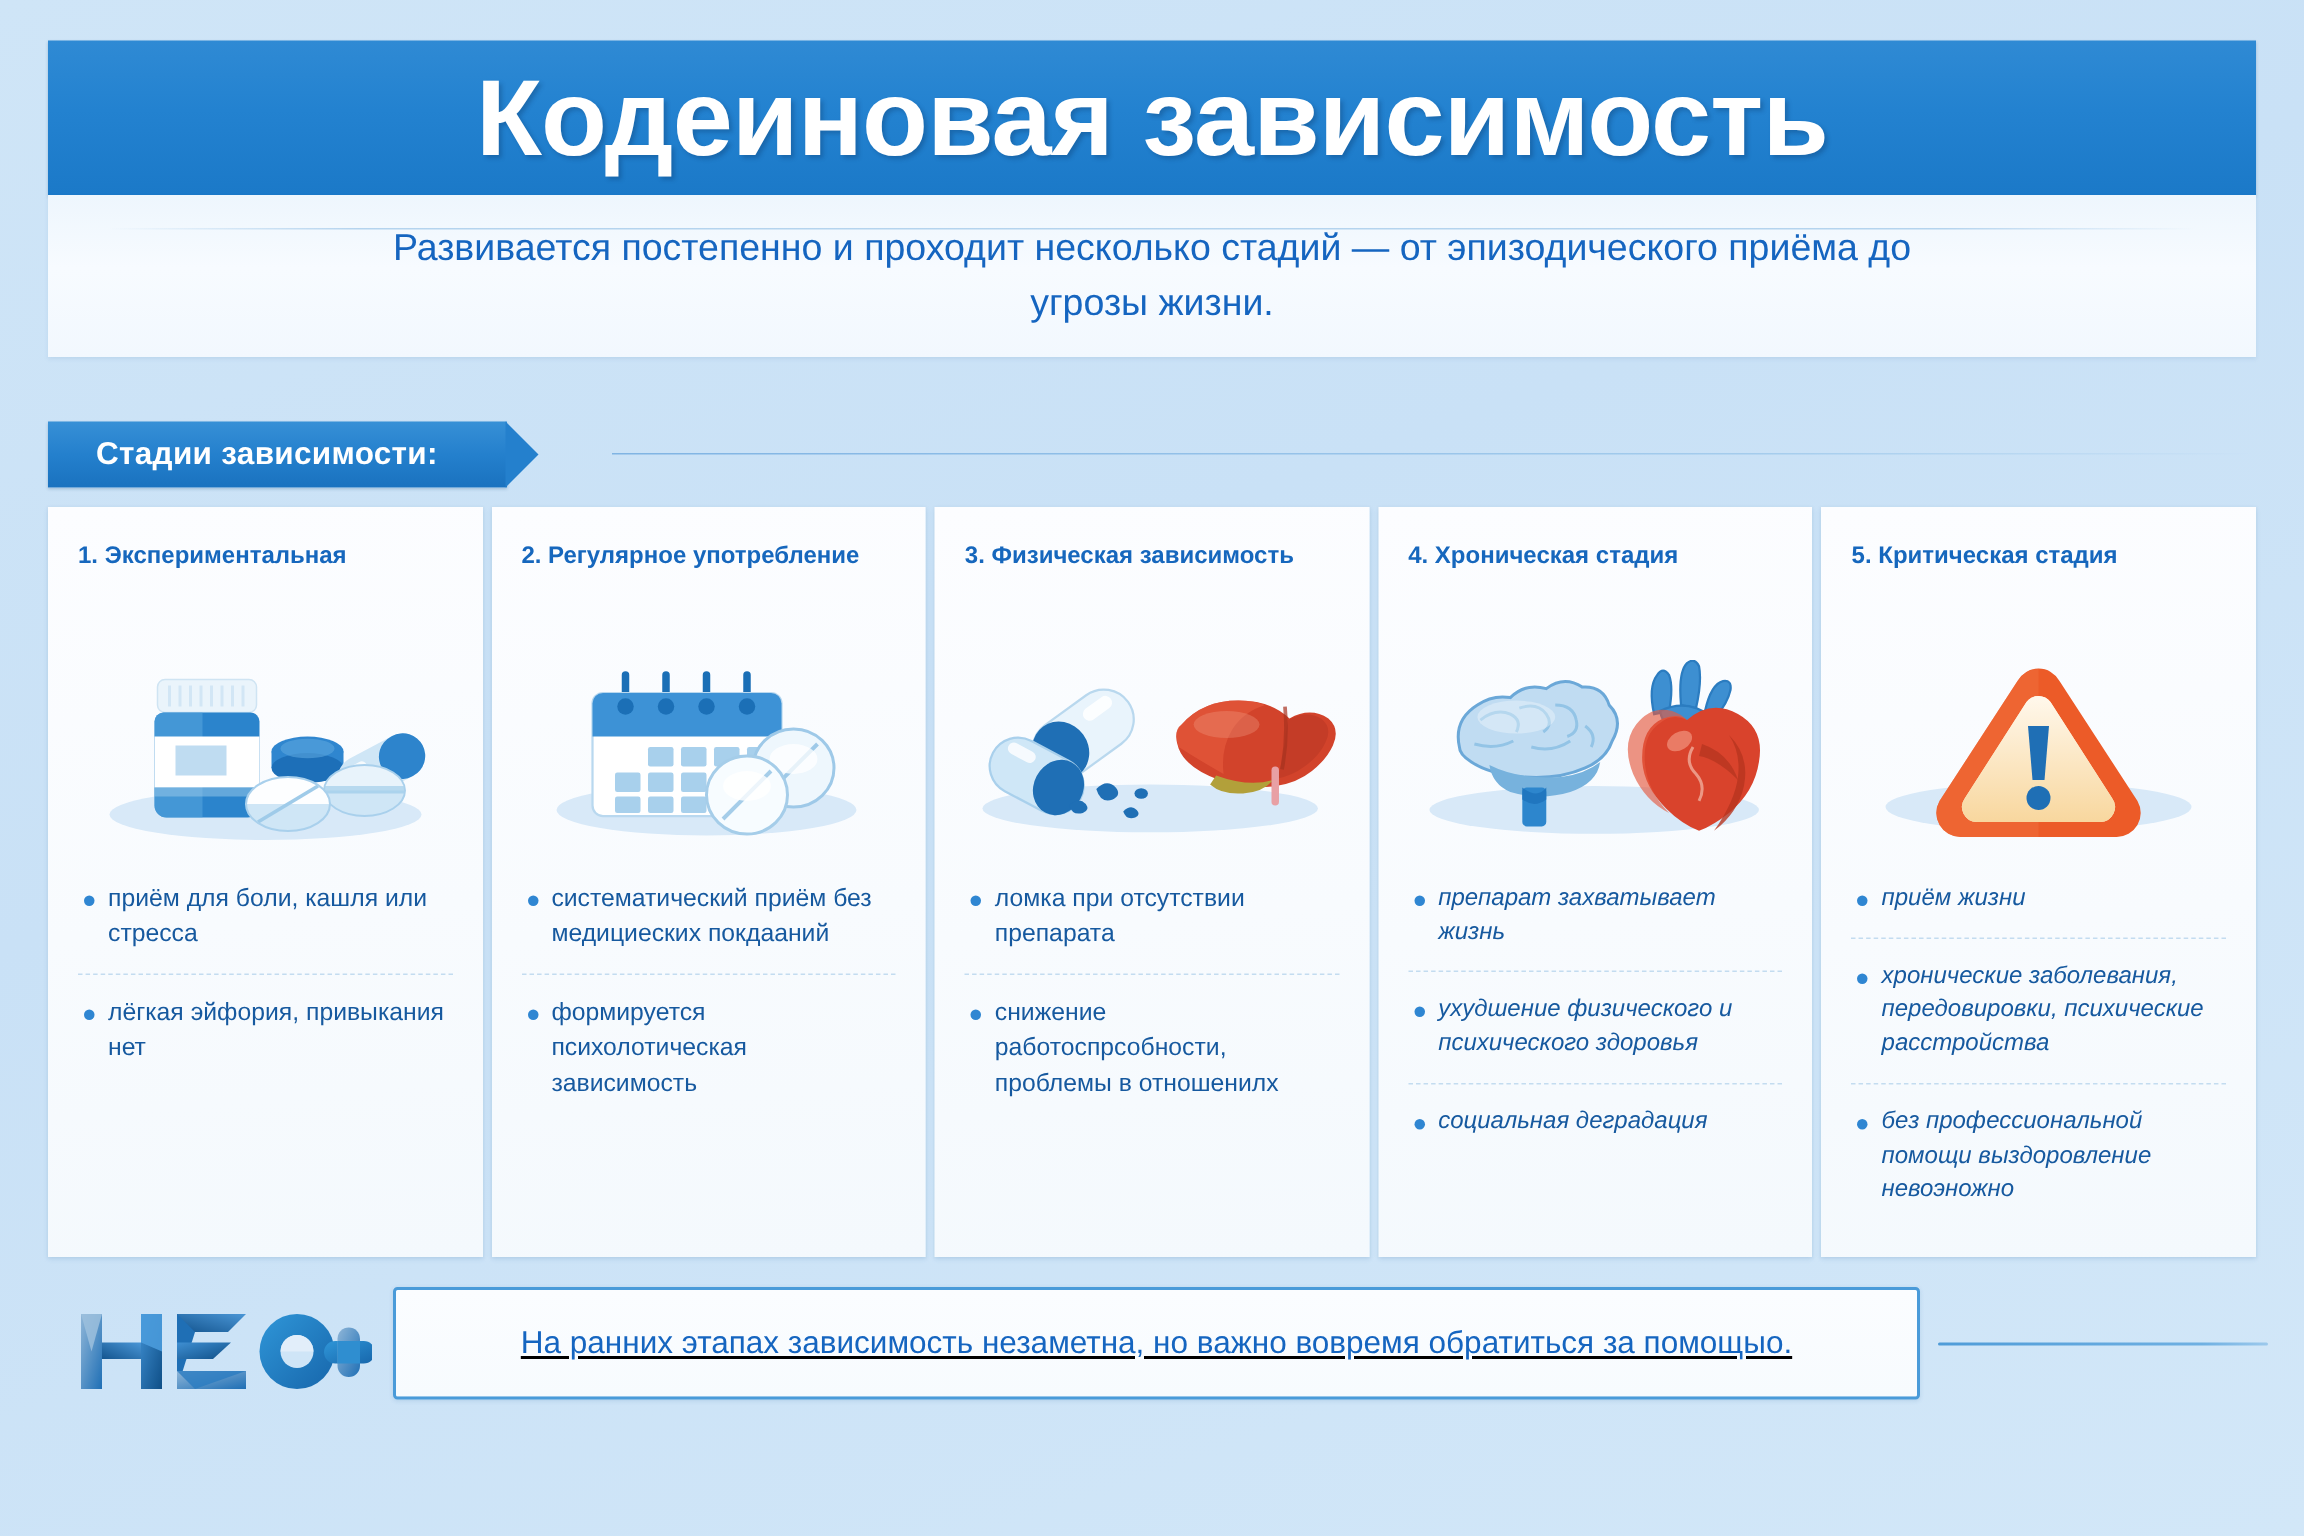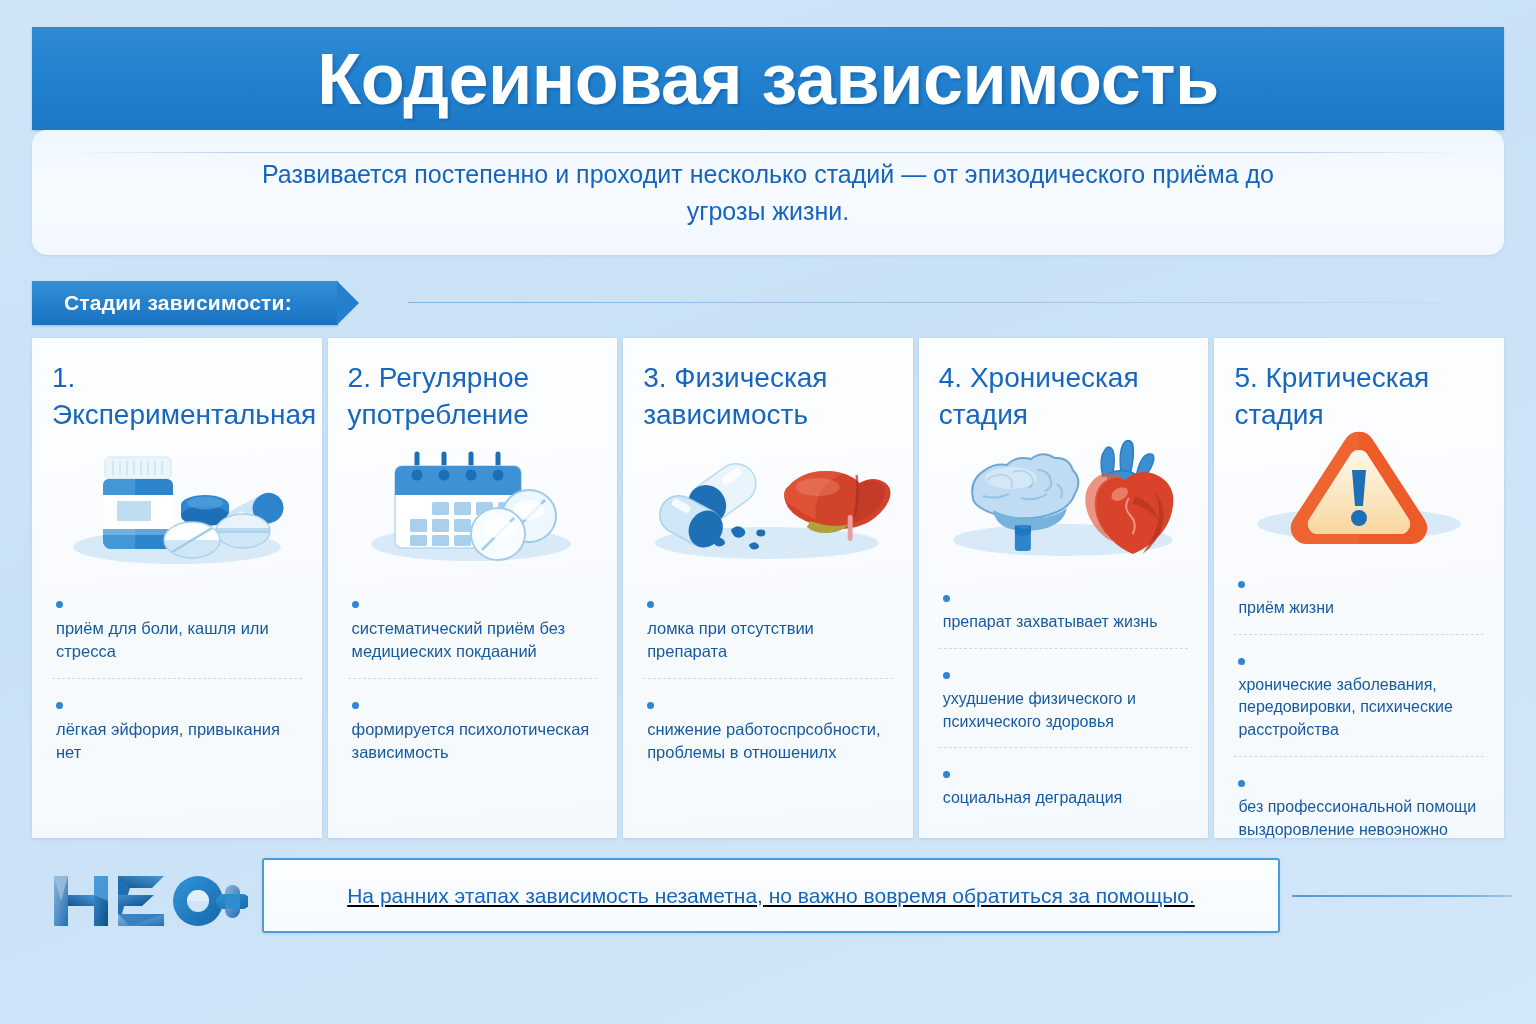--- a/index.html
+++ b/index.html
@@ -26,25 +26,24 @@
     font-weight: 700;
     letter-spacing: -0.5px;
     text-shadow: 2px 2px 3px rgba(10,50,95,.30);
     white-space: nowrap;
   }
 
   
   .subtitle-panel {
     position: absolute;
     left: 32px; top: 130px;
-    width: 1472px; height: 125px;
+    width: 1472px; height: 108px;
     background: linear-gradient(180deg, #eef6fd 0%, #f7fbff 45%, #f2f8fe 100%);
     display: flex; align-items: center; justify-content: center;
     box-shadow: 0 1px 3px rgba(40,100,160,.10);
-    border-radius: 15px;
   }
   .subtitle-divider {
     position: absolute;
     left: 72px; top: 152px; width: 1392px; height: 1px;
     background: linear-gradient(90deg, rgba(180,210,235,0) 0%, rgba(170,205,235,.85) 12%, rgba(170,205,235,.85) 88%, rgba(180,210,235,0) 100%);
   }
   .subtitle-text {
     color: #1565c0;
     font-size: 25px;
     line-height: 1.48;
@@ -100,60 +99,59 @@
     flex: 1 1 0;
     background: linear-gradient(175deg, #fcfdff 0%, #f8fbfe 55%, #f4f9fd 100%);
     box-shadow: 0 1px 3px rgba(60,120,175,.18), 0 0 0 1px rgba(200,224,242,.55);
     padding: 22px 20px 14px 20px;
     display: flex;
     flex-direction: column;
     overflow: hidden;
   }
   .card-title {
     color: #1667bd;
-    font-size: 28px;
-    font-weight: 400;
+    font-size: 16px;
+    font-weight: 700;
     line-height: 1.32;
     min-height: 58px;
-    margin-bottom: 8px;
+    margin-bottom: 20px;
   }
   .card-icon {
     height: 128px;
     display: flex;
     align-items: center;
     justify-content: center;
     margin-bottom: 8px;
   }
   .card-icon svg { display: block; }
 
   .bullets { display: flex; flex-direction: column; }
   .bullet-sep {
     height: 0; border-top: 1px dashed #c3dcf0;
     margin: 0;
   }
   .bullet {
     display: flex;
     align-items: flex-start;
     gap: 9px;
     padding: 14px 2px 14px 4px;
-    flex-direction: column;
   }
   .bullet-dot {
     flex: 0 0 auto;
     width: 7px; height: 7px;
     border-radius: 50%;
     background: #2f86d2;
     margin-top: 9px;
   }
   .bullet-text {
     color: #16599f;
     font-size: 16.5px;
     line-height: 1.42;
   }
-  .card-5 .bullet-text, .card-4 .bullet-text { font-size: 16px; }
+  .card-5 .bullet-text, .card-4 .bullet-text { font-size: 16px; font-style: italic; }
 
   
   .footer { position: absolute; left: 0; top: 846px; width: 1536px; height: 130px; }
   .logo {
     position: absolute;
     left: 48px; top: 22px;
     width: 200px; height: 66px;
   }
   .footer-note {
     position: absolute;

